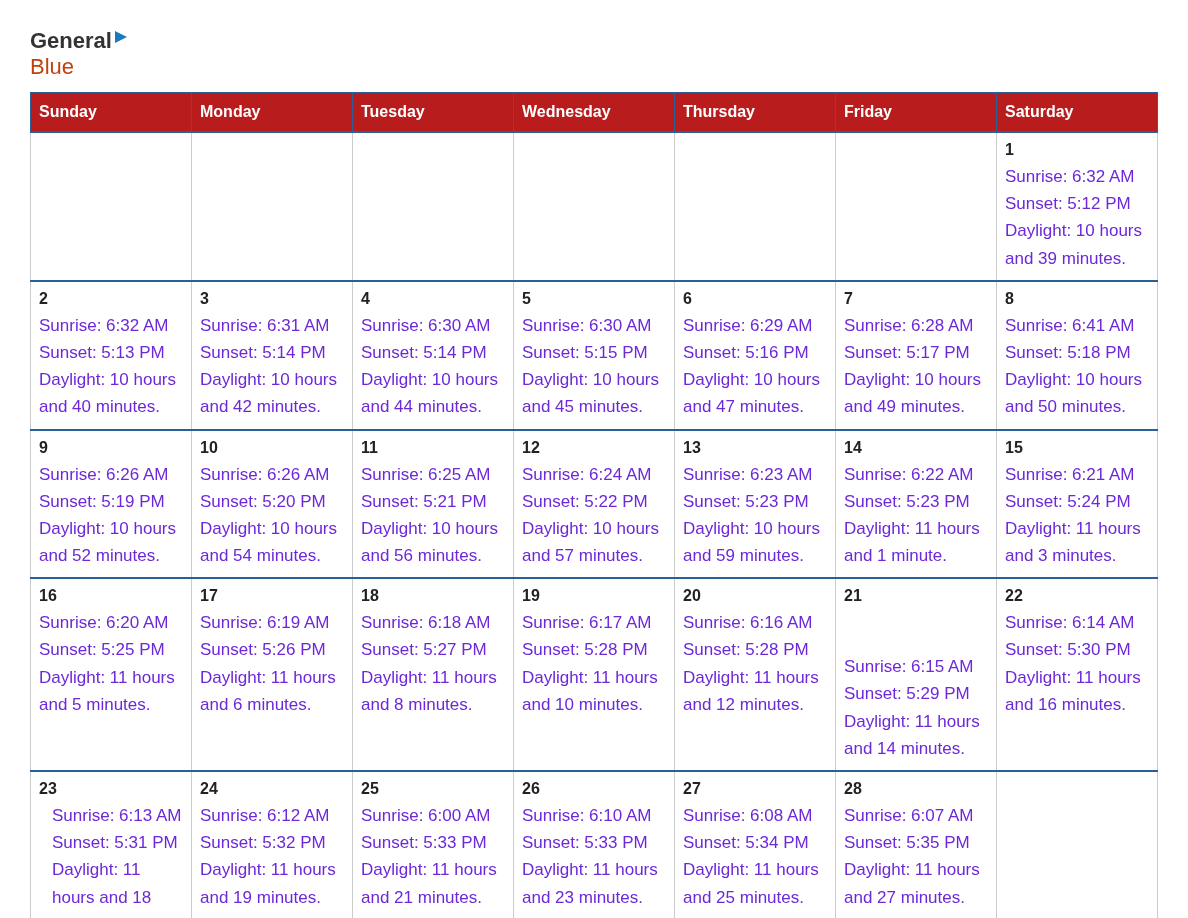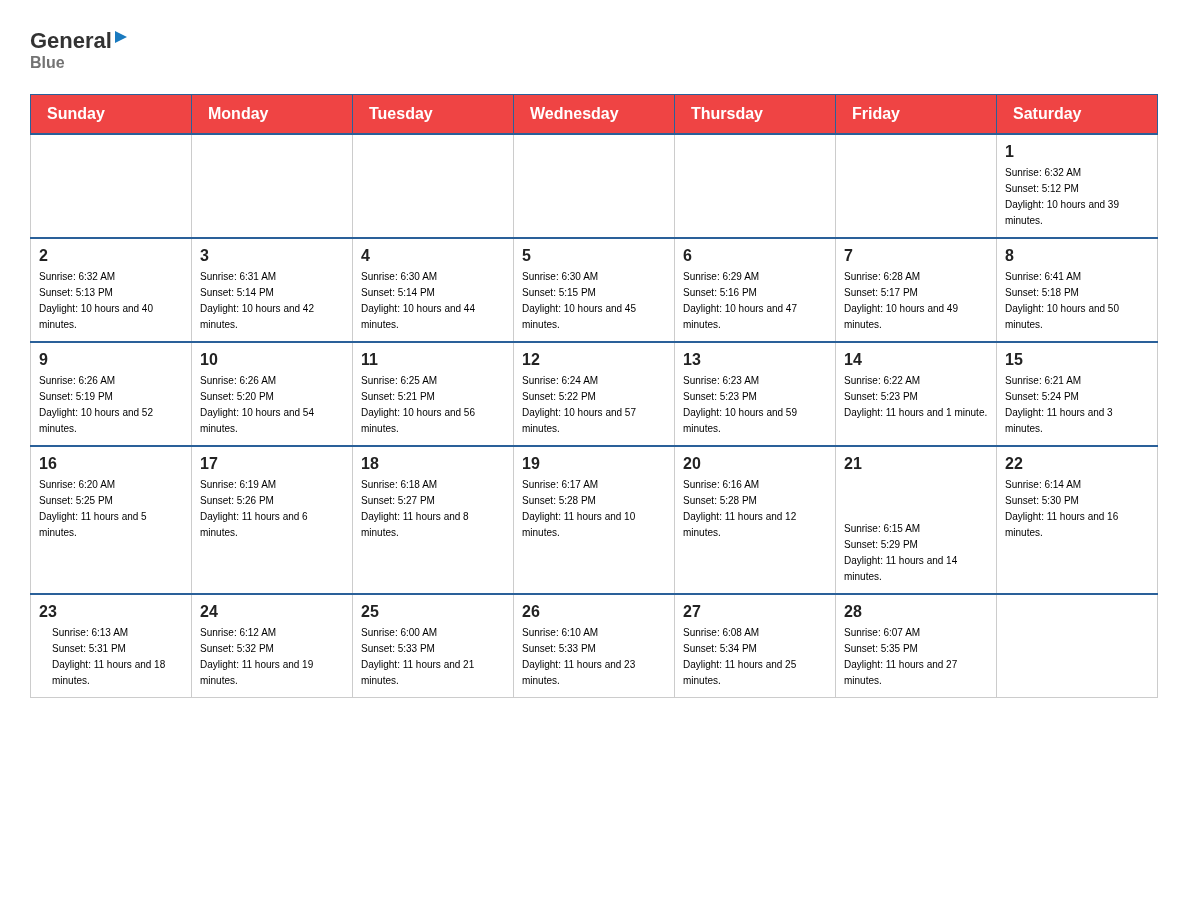--- a/index.html
+++ b/index.html
@@ -7,21 +7,21 @@
       font-family: Arial, sans-serif;
       background: #fff;
       width: 1188px;
       min-height: 918px;
       padding: 20px 30px;
     }
     .header {
       display: flex;
       justify-content: space-between;
       align-items: flex-start;
-      margin-bottom: 22px;
+      margin-bottom: 12px;
     }
     .logo {
       display: flex;
       flex-direction: column;
       align-items: flex-start;
       padding-top: 8px;
     }
     .title-block {
       text-align: right;
     }
@@ -35,25 +35,25 @@
       font-size: 20px;
       color: #444;
       margin-top: 4px;
     }
     .calendar {
       width: 100%;
       border-collapse: collapse;
       border: 1.5px solid #2a6099;
     }
     .calendar th {
-      background-color: #ef4444;
+      background-color: #b91c1c;
       color: #fff;
       font-size: 16px;
       font-weight: bold;
-      padding: 10px 16px;
+      padding: 10px 8px;
       text-align: left;
       border: 1px solid #2a6099;
     }
     .calendar td {
       vertical-align: top;
       padding: 8px 8px 8px 8px;
       border: 1px solid #ccc;
       width: 14.28%;
       min-height: 100px;
       background: #fff;
@@ -64,22 +64,22 @@
     .calendar tr + tr td {
       border-top: 2px solid #2a6099;
     }
     .day-num {
       font-size: 16px;
       font-weight: bold;
       color: #222;
       margin-bottom: 4px;
     }
     .day-info {
-      font-size: 10px;
-      color: #000000;
+      font-size: 17px;
+      color: #6d28d9;
       line-height: 1.6;
     }
     .empty-cell {
       background: #f9f9f9;
     }
     .logo-row {
       display: flex;
       align-items: center;
     }
     .logo-text-general {
@@ -87,23 +87,23 @@
       font-weight: bold;
       color: #333;
     }
     .logo-arrow {
       display: inline-block;
       margin-left: 1px;
       position: relative;
       top: -2px;
     }
     .logo-text-blue {
-      font-size: 16px;
-      font-weight: bold;
-      color: #737373;
+      font-size: 22px;
+      font-weight: normal;
+      color: #c2410c;
     }
   </style>
 </head>
 <body>
 
 <div class="header">
   <div class="logo">
     <div class="logo-row">
       <span class="logo-text-general">General</span>
       <span class="logo-arrow">

